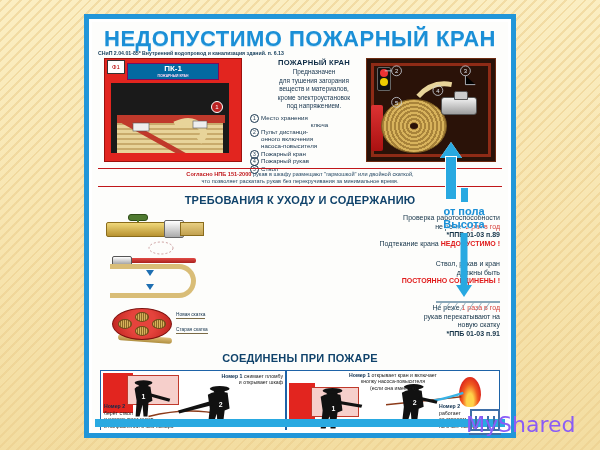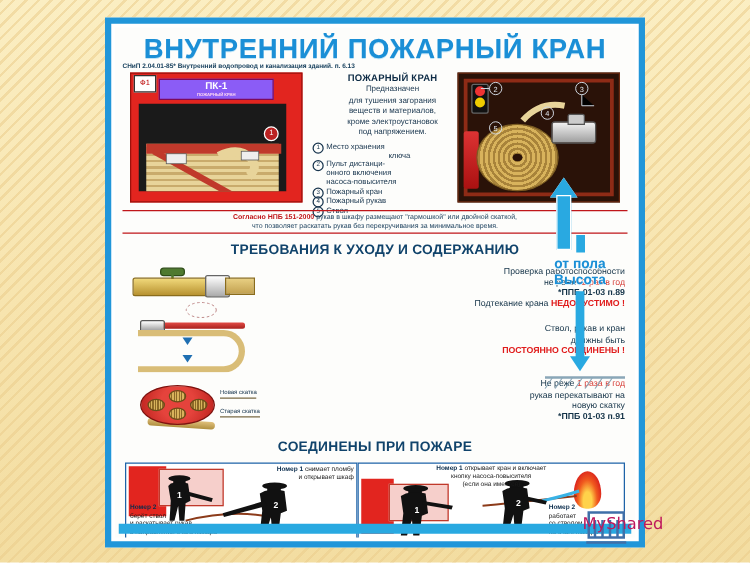--- a/index.html
+++ b/index.html
@@ -41,21 +41,21 @@
   
   .top-row{position:absolute;left:6px;top:36px;right:6px;height:108px;}
   
   .cabinet{
     position:absolute;left:6px;top:0;width:138px;height:104px;
     background:#e2251f;border:1px solid #9c110c;box-sizing:border-box;
     padding:4px;
   }
   .cab-sign{
     position:absolute;left:22px;top:4px;width:92px;height:17px;
-    background:#8b5cf6;border:1px solid #7d0a5c;box-sizing:border-box;
+    background:#0369a1;border:1px solid #7d0a5c;box-sizing:border-box;
     color:#fff;font-size:8px;font-weight:bold;text-align:center;line-height:10px;
   }
   .cab-sign small{display:block;font-size:3.4px;line-height:4px;color:#ffd9f2;}
   .cab-badge{
     position:absolute;left:2px;top:1px;width:16px;height:12px;
     background:#fff;border:1px solid #333;font-size:6px;line-height:12px;
     text-align:center;color:#b00;
   }
   .cab-door{
     position:absolute;left:6px;top:24px;width:118px;height:70px;
@@ -259,34 +259,34 @@
     position:absolute;width:22px;height:30px;
     background:radial-gradient(ellipse at 50% 80%,#ffd24a 0 22%,#f05a1e 50%,#d7191c 80%);
     border-radius:50% 50% 45% 45%/60% 60% 40% 40%;
   }
   
   .bluebar{
     position:absolute;left:3px;right:3px;bottom:3px;height:8px;background:#29a9e1;
   }
   
   .wm{
-    position:absolute;left:466px;top:412px;font-size:13px;color:#be185d;
+    position:absolute;left:466px;top:412px;font-size:22px;color:#8b5cf6;
     font-family:"DejaVu Sans", sans-serif;
   }
   .wm-icon{
     position:absolute;left:468px;top:404px;width:34px;height:34px;
   }
 </style>
 </head>
 <body>
 
 <div id="poster">
   <div id="poster-inner">
 
-    <div class="title">ВНУТРЕННИЙ ПОЖАРНЫЙ КРАН</div>
+    <div class="title">НЕДОПУСТИМО ПОЖАРНЫЙ КРАН</div>
     <div class="subtitle">СНиП 2.04.01-85* Внутренний водопровод и канализация зданий.  п. 6.13</div>
 
     <div class="top-row">
 
       <div class="cabinet">
         <div class="cab-badge">Ф1</div>
         <div class="cab-sign">
           <span>ПК-1</span>
           <small>ПОЖАРНЫЙ КРАН</small>
         </div>

